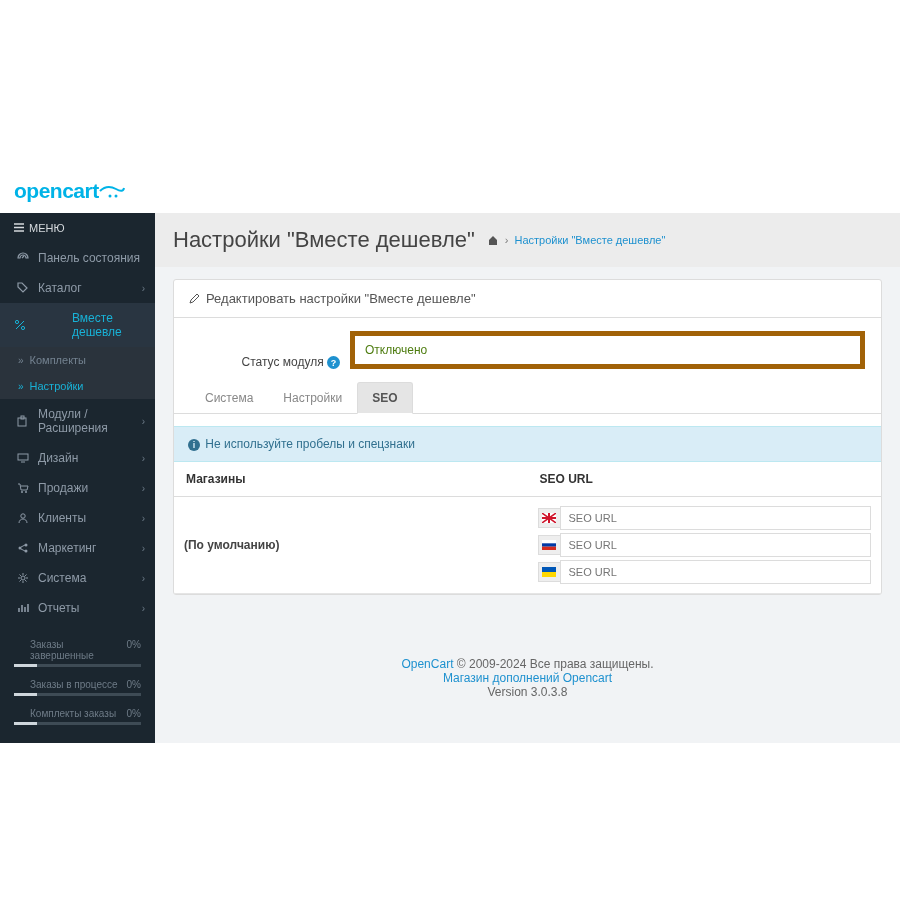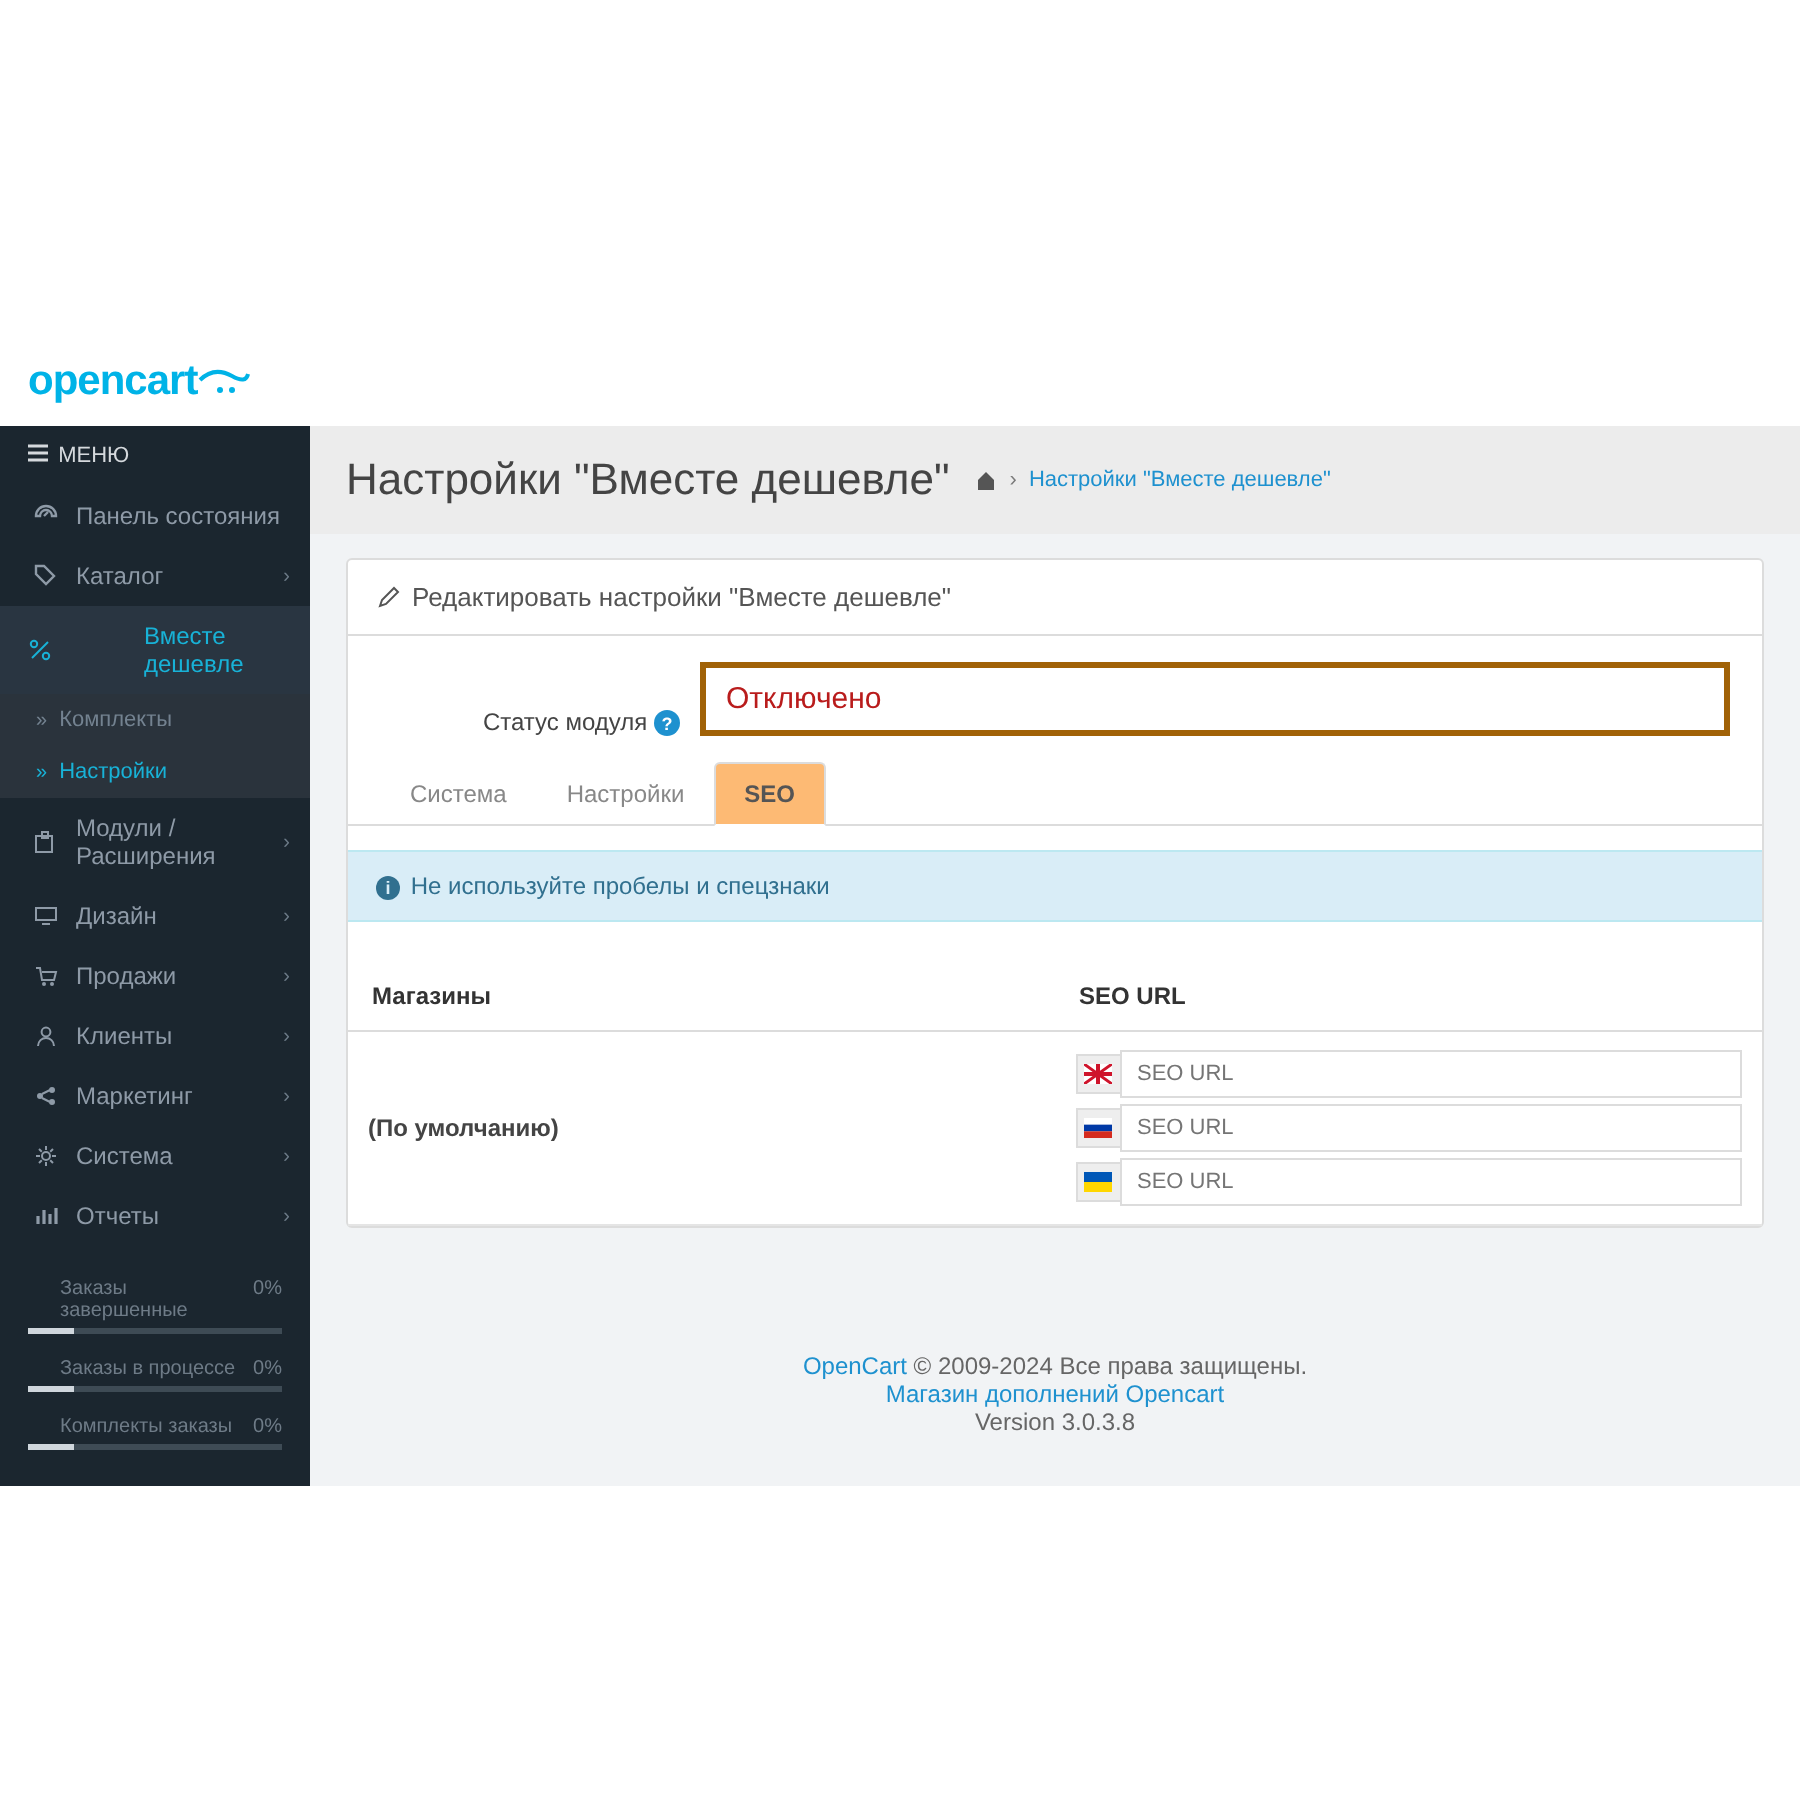--- a/index.html
+++ b/index.html
@@ -30,26 +30,26 @@
 .content { flex: 1; background: #f1f3f5; }
 .page-head { padding: 14px 18px; background: #ececec; display: flex; align-items: center; flex-wrap: wrap; }
 .page-title { font-size: 22px; font-weight: 300; color: #444; margin-right: 12px; }
 .breadcrumb { font-size: 11px; color: #7a7a7a; display: flex; align-items: center; gap: 6px; }
 .breadcrumb a { color: #1e91cf; text-decoration: none; }
 .panel { margin: 12px 18px; background: #fff; border: 1px solid #dcdcdc; border-radius: 3px; }
 .panel-head { padding: 11px 14px; border-bottom: 1px solid #dcdcdc; font-size: 13px; color: #555; display: flex; align-items: center; gap: 6px; }
 .form-row { display: flex; padding: 13px 16px 5px; align-items: flex-end; }
 .form-label { width: 160px; text-align: right; font-size: 12px; color: #444; padding-right: 10px; }
 .help-ico { display: inline-flex; width: 13px; height: 13px; border-radius: 50%; background: #1e91cf; color: #fff; font-size: 9px; align-items: center; justify-content: center; font-weight: bold; }
-.select-like { flex: 1; border: 3px solid #a16207; padding: 7px 10px; font-size: 15px; color: #b91c1c; background: #fff; }
+.select-like { flex: 1; border: 5px solid #a16207; padding: 7px 10px; font-size: 12px; color: #4d7c0f; background: #fff; }
 .tabs { display: flex; padding: 8px 16px 0; border-bottom: 1px solid #dcdcdc; }
 .tab { padding: 8px 14px; font-size: 12px; color: #888; cursor: pointer; margin-bottom: -1px; border: 1px solid transparent; }
-.tab.active { border: 1px solid #dcdcdc; border-bottom-color: #fff; color: #555; font-weight: 600; border-radius: 3px 3px 0 0; background: #fdba74; text-align: right; }
+.tab.active { border: 1px solid #dcdcdc; border-bottom-color: #fff; color: #555; font-weight: 600; border-radius: 3px 3px 0 0; background: #e5e5e5; text-align: right; }
 .alert-info { margin: 12px 0 0; padding: 10px 14px; background: #d9edf7; color: #31708f; font-size: 12px; border-top: 1px solid #bce8f1; border-bottom: 1px solid #bce8f1; }
-.tbl { width: 100%; border-collapse: collapse; margin-top: 20px; }
+.tbl { width: 100%; border-collapse: collapse; }
 .tbl th { text-align: left; padding: 10px 12px; font-size: 12px; font-weight: 600; border-bottom: 1px solid #dcdcdc; color: #333; }
 .tbl td { padding: 4px 10px; font-size: 12px; border-bottom: 1px solid #e5e5e5; vertical-align: middle; }
 .tbl td.left-cell { padding-left: 10px; font-weight: 600; }
 .url-row { display: flex; align-items: center; margin: 3px 0; }
 .flag { width: 22px; height: 20px; border: 1px solid #dcdcdc; background: #eee; display: flex; align-items: center; justify-content: center; border-right: none; }
 .flag-inner { width: 14px; height: 10px; }
 .url-input { flex: 1; border: 1px solid #dcdcdc; padding: 5px 8px; font-size: 11px; color: #999; }
 .footer { text-align: center; padding: 2px 0; font-size: 12px; color: #666; margin-top: 60px; }
 .footer a { color: #1e91cf; text-decoration: none; }
 svg { display: block; }

